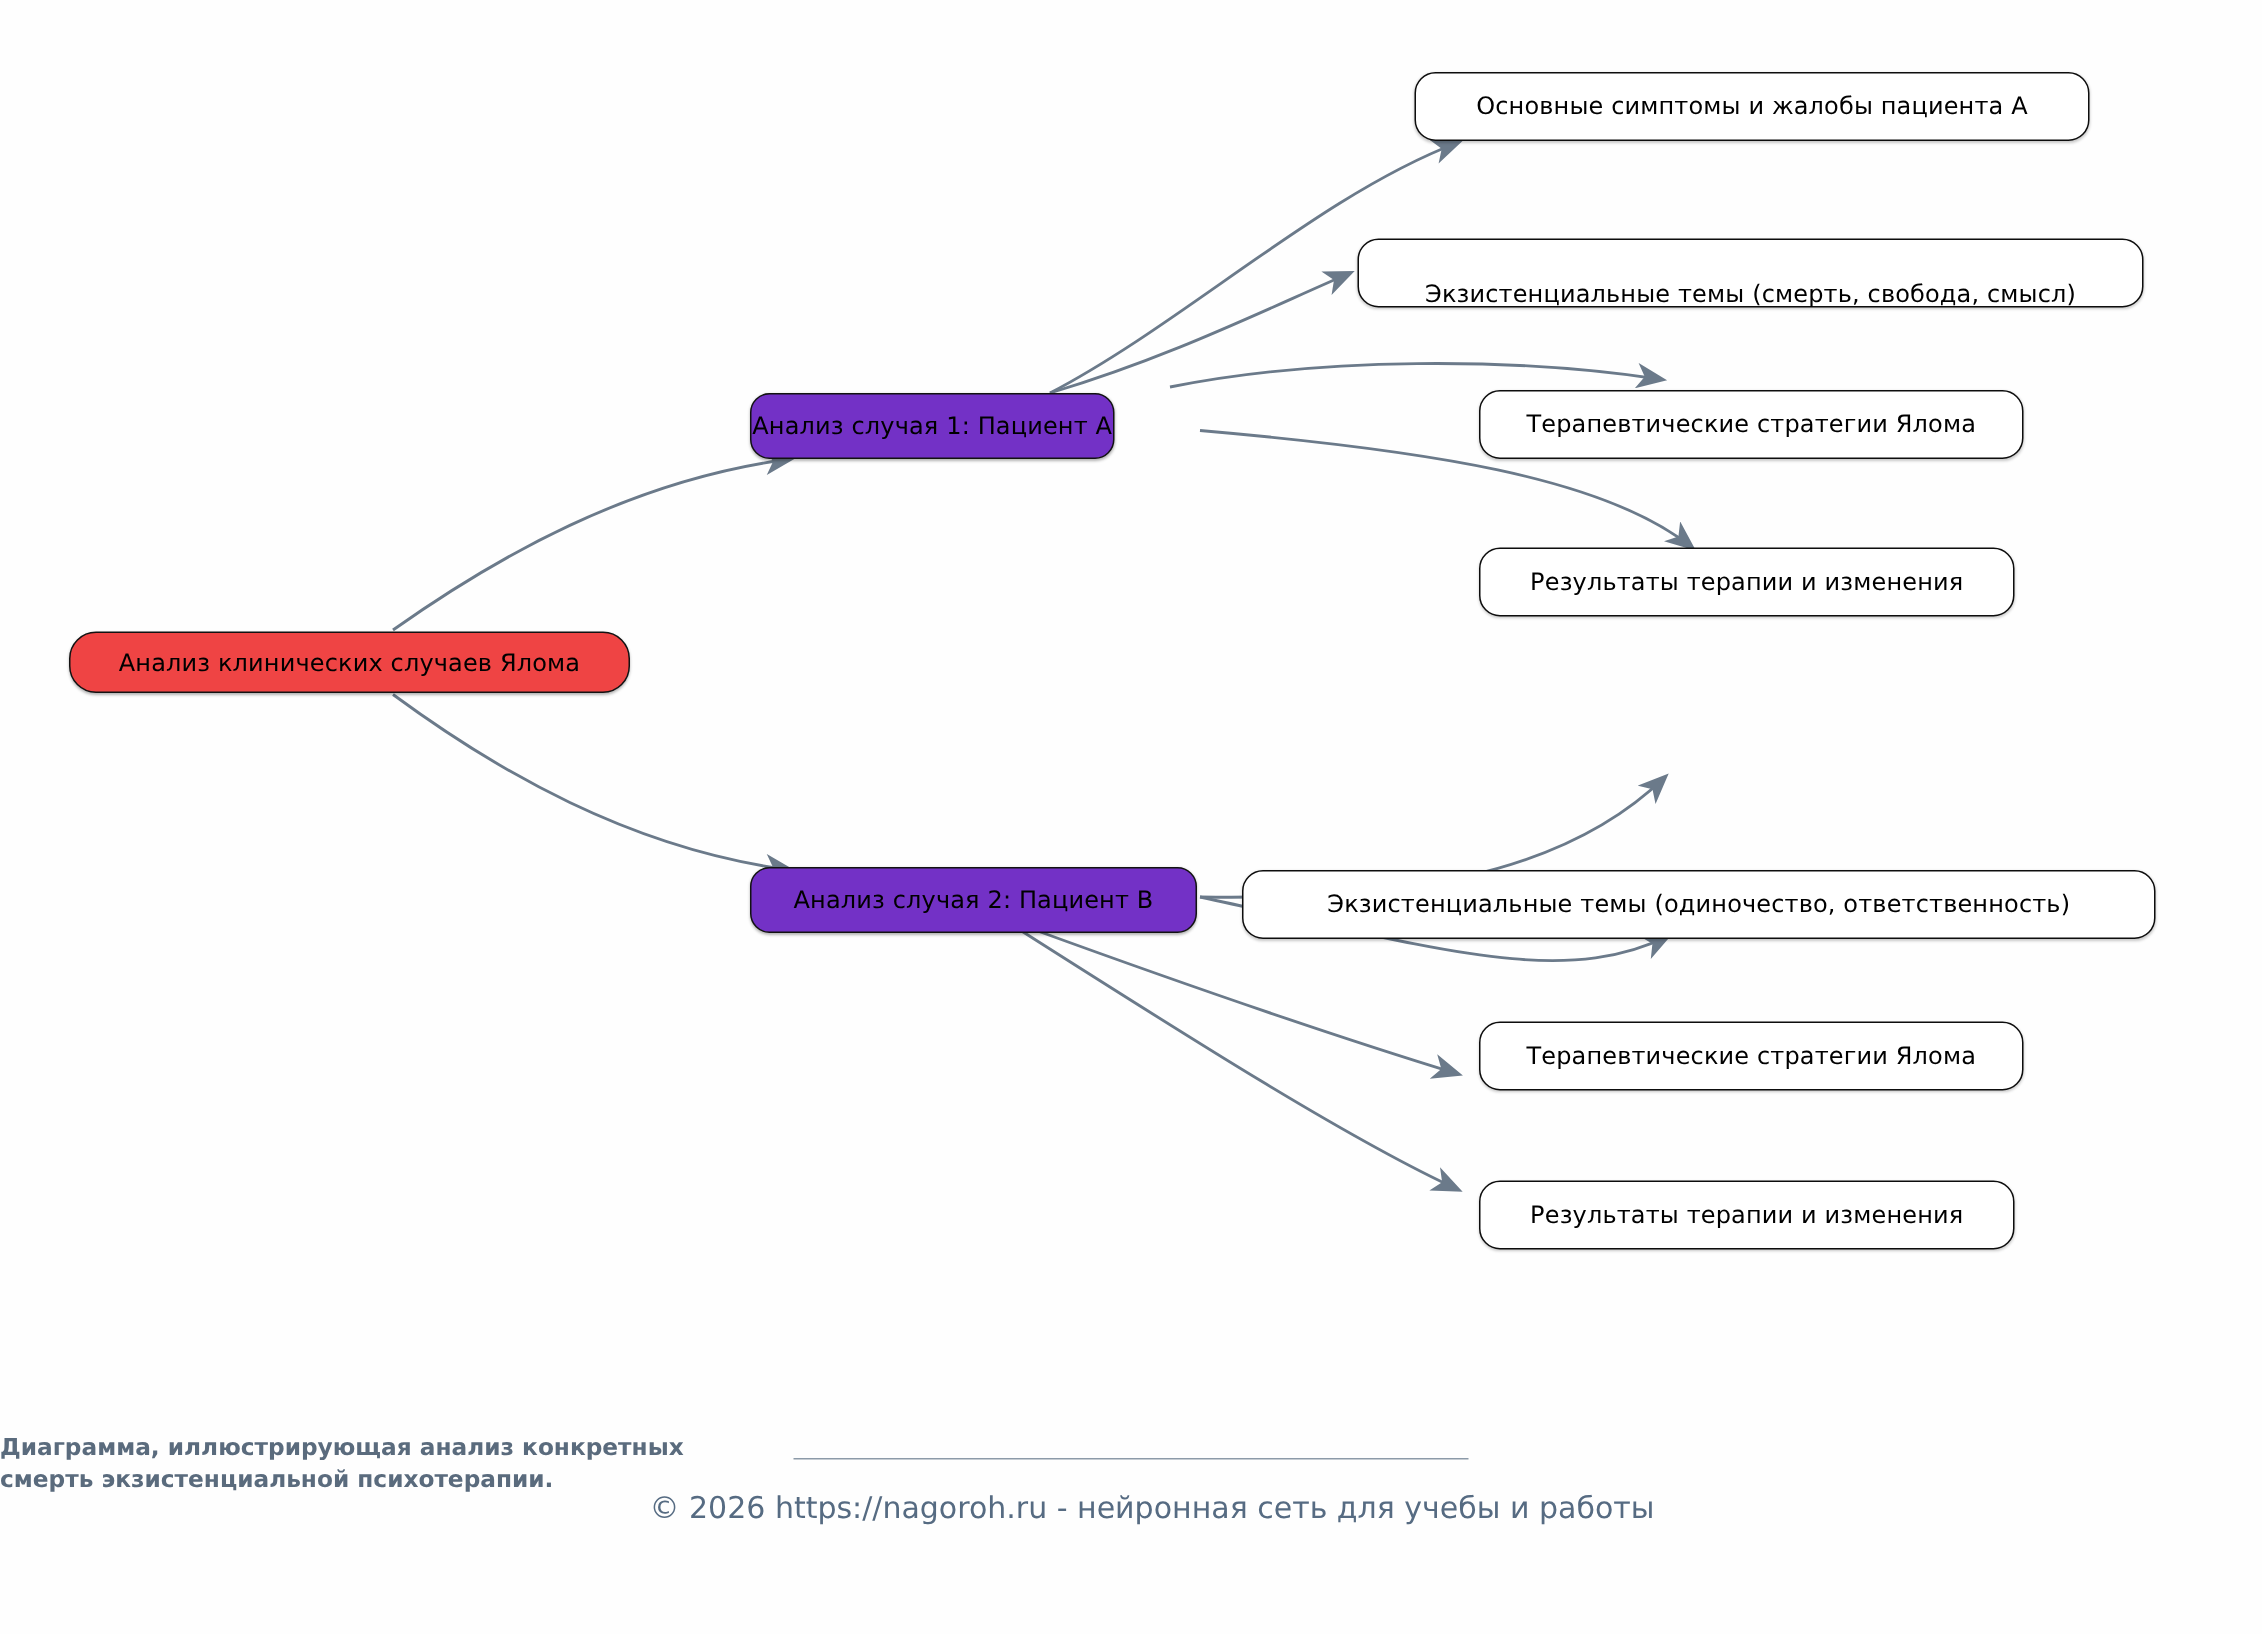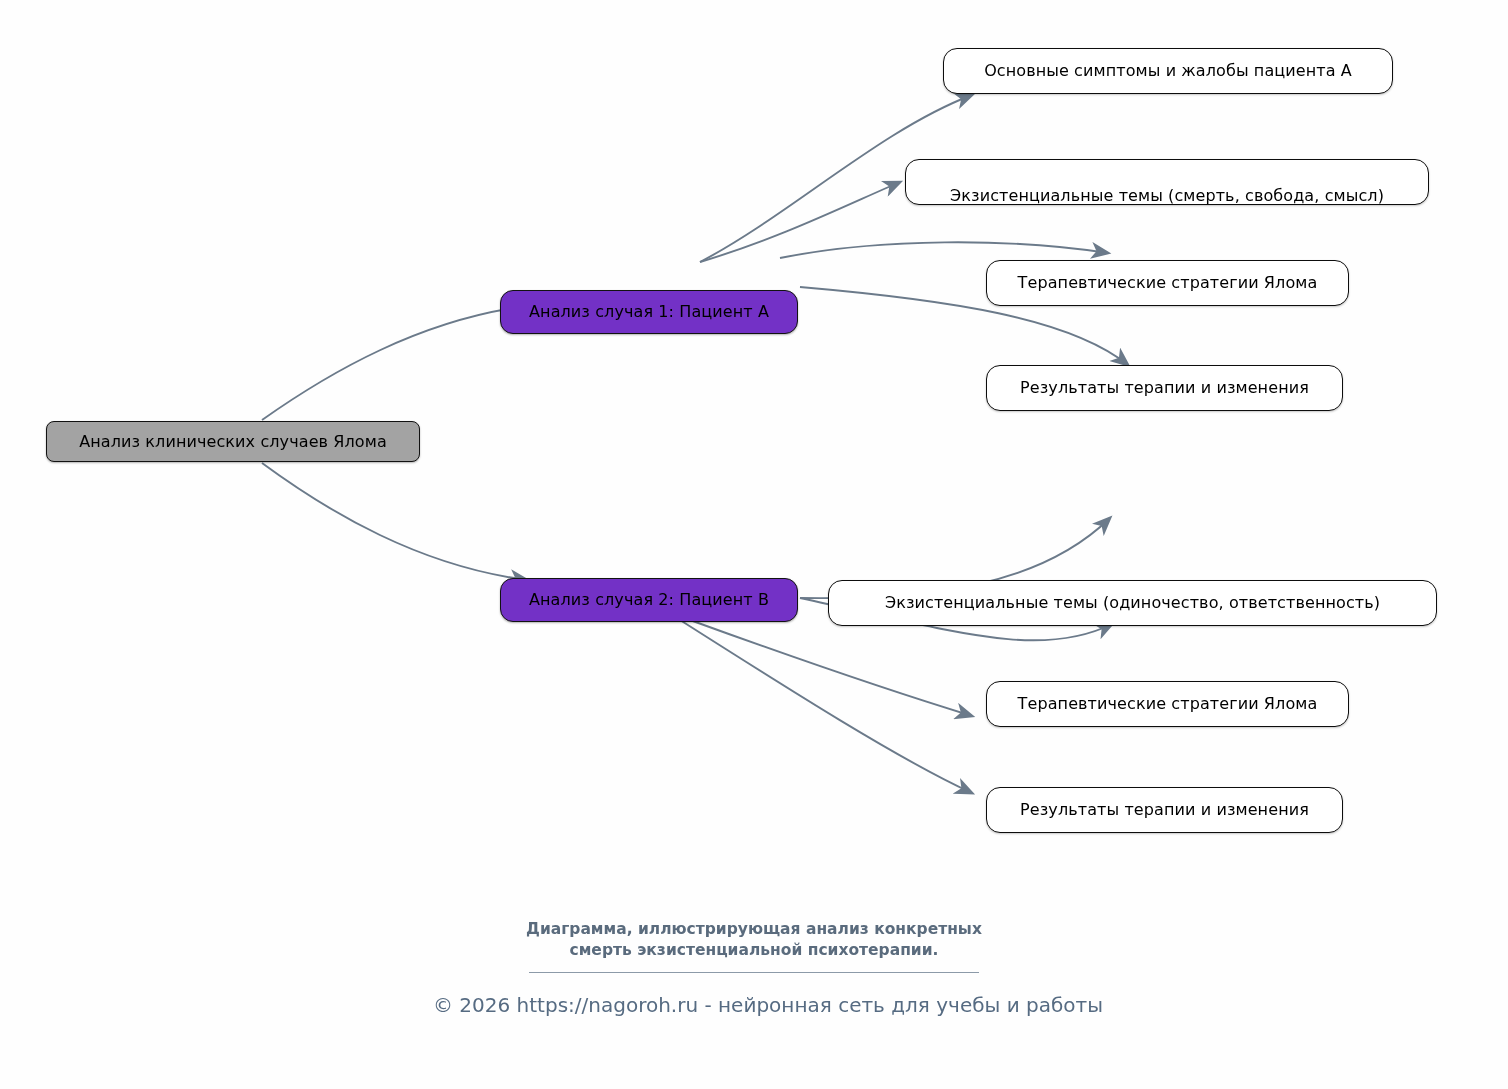--- a/index.html
+++ b/index.html
@@ -35,47 +35,48 @@
     align-items: center;
     justify-content: center;
     white-space: nowrap;
     border-radius: 12px;
     font-size: 16px;
     letter-spacing: 0.1px;
     color: #000000;
     line-height: 1;
   }
   .node-root {
-    background: #a3a3a3;
+    background: #ef4444;
     border: 1.3px solid #121212;
-    border-radius: 8px;
+    border-radius: 18px;
     box-shadow: 0 1px 2px rgba(0,0,0,0.30);
   }
   .node-branch {
     background: #7331c6;
     border: 1.3px solid #121212;
     border-radius: 13px;
     box-shadow: 0 1px 2px rgba(0,0,0,0.30);
   }
   .node-leaf {
     background: #ffffff;
     border: 1.4px solid #0d0d0d;
     border-radius: 14px;
     box-shadow: 0 1px 2px rgba(0,0,0,0.22);
   }
   .caption {
     position: absolute;
     left: 0;
     width: 1508px;
-    text-align: center;
+    text-align: left;
     font-weight: bold;
     font-size: 15.5px;
     color: #5a6b7d;
     line-height: 1.35;
     font-family: "DejaVu Sans", "Liberation Sans", sans-serif;
+    margin-top: 36px;
   }
   .caption-line {
     display: block;
   }
   .divider {
     position: absolute;
     left: 50%;
     transform: translateX(-50%);
     width: 450px;
     height: 1px;
@@ -123,21 +124,21 @@
       <path d="M 690 620 C 800 660 900 694 972 716"></path>
 
       <path d="M 680 620 C 790 690 900 760 972 793"></path>
     </g>
   </svg>
 
   <div class="node node-root" style="left:46px; top:421px; width:374px; height:41px;">
     <span>Анализ клинических случаев Ялома</span>
   </div>
 
-  <div class="node node-branch" style="left:500px; top:262px; width:298px; height:44px;margin-top:28px;">
+  <div class="node node-branch" style="left:500px; top:262px; width:243px; height:44px;">
     <span>Анализ случая 1: Пациент А</span>
   </div>
 
   <div class="node node-branch" style="left:500px; top:578px; width:298px; height:44px;justify-content:center;">
     <span>Анализ случая 2: Пациент B</span>
   </div>
 
   <div class="node node-leaf" style="left:943px; top:48px; width:450px; height:46px;">
     <span>Основные симптомы и жалобы пациента А</span>
   </div>

